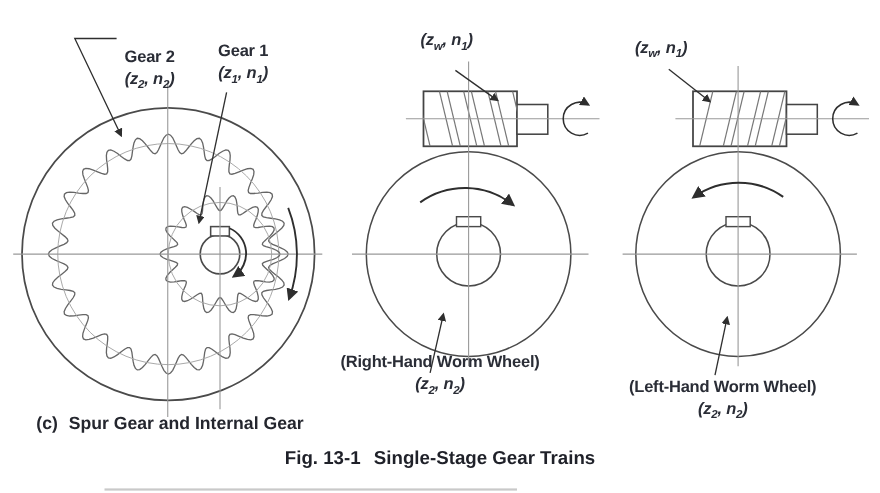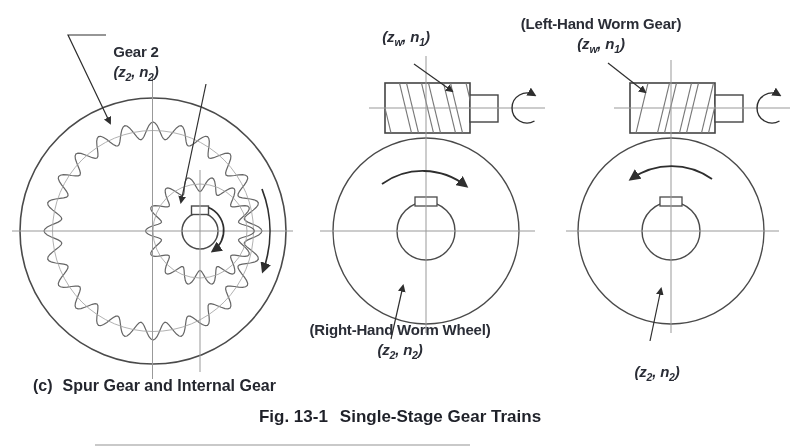--- a/index.html
+++ b/index.html
@@ -101,38 +101,42 @@
       <path d="M712,179 A70,70 0 0 0 631,179" fill="none" stroke="#2e2e2e" stroke-width="1.8" marker-end="url(#arw)"></path>
       <path d="M779.5,121 A15,15 0 1 1 779.5,95" fill="none" stroke="#2e2e2e" stroke-width="1.4" marker-end="url(#arw)"></path>
     </g>
   </svg>
 
   <div class="lbl" style="left:96px;top:26px;width:80px;margin-top:16px;">
     <span>Gear 2</span><br>
     <span class="sym"><span>(z</span><sub>2</sub><span>, n</span><sub>2</sub><span>)</span></span>
   </div>
 
+  <div class="lbl" style="left:181px;top:37px;width:80px;">
+    <span>Gear 1</span><br>
+    <span class="sym"><span>(z</span><sub>1</sub><span>, n</span><sub>1</sub><span>)</span></span>
+  </div>
 
   <div class="lbl" style="left:296px;top:7px;width:220px;">
     <br>
     <span class="sym"><span>(z</span><sub>w</sub><span>, n</span><sub>1</sub><span>)</span></span>
   </div>
 
   <div class="lbl" style="left:491px;top:14px;width:220px;">
-    <span>(Left-Hand Worm Gear)</span><br>
+    <br>
     <span class="sym"><span>(z</span><sub>w</sub><span>, n</span><sub>1</sub><span>)</span></span>
   </div>
 
   <div class="lbl" style="left:290px;top:320px;width:220px;">
     <span>(Right-Hand Worm Wheel)</span><br>
     <span class="sym"><span>(z</span><sub>2</sub><span>, n</span><sub>2</sub><span>)</span></span>
   </div>
 
   <div class="lbl" style="left:547px;top:342px;width:220px;">
-    <br>
+    <span>(Left-Hand Worm Wheel)</span><br>
     <span class="sym"><span>(z</span><sub>2</sub><span>, n</span><sub>2</sub><span>)</span></span>
   </div>
 
   <div class="cap" style="left:33px;top:377px;">
     <span>(c)</span><span class="t">Spur Gear and Internal Gear</span>
   </div>
 
 
   <div class="figcap" style="top:407px;">
     <span>Fig. 13-1</span><span class="t">Single-Stage Gear Trains</span>

